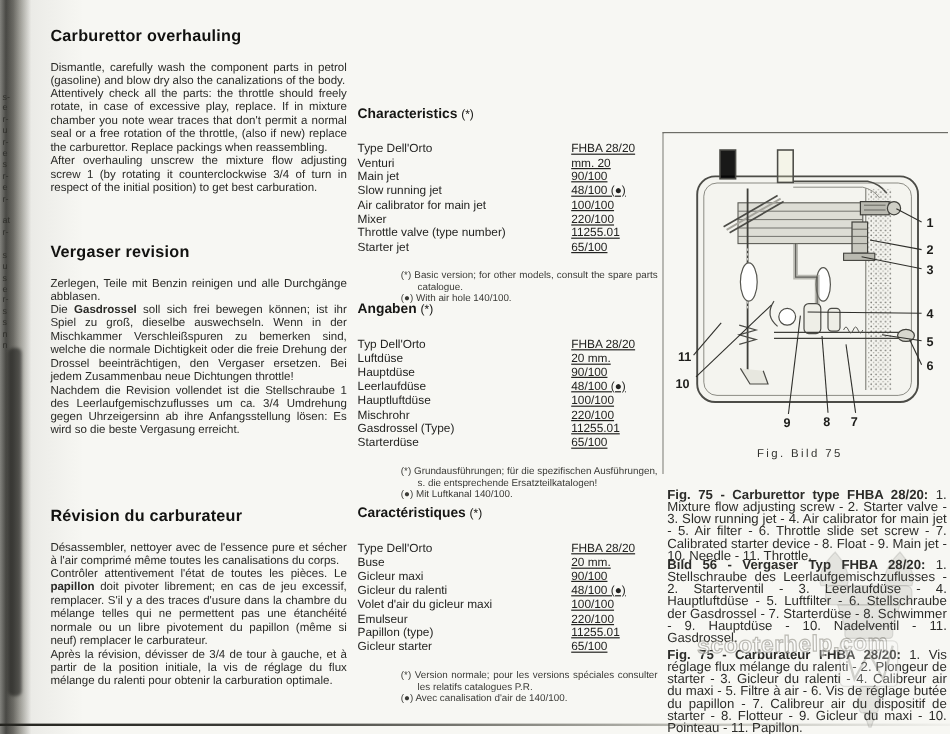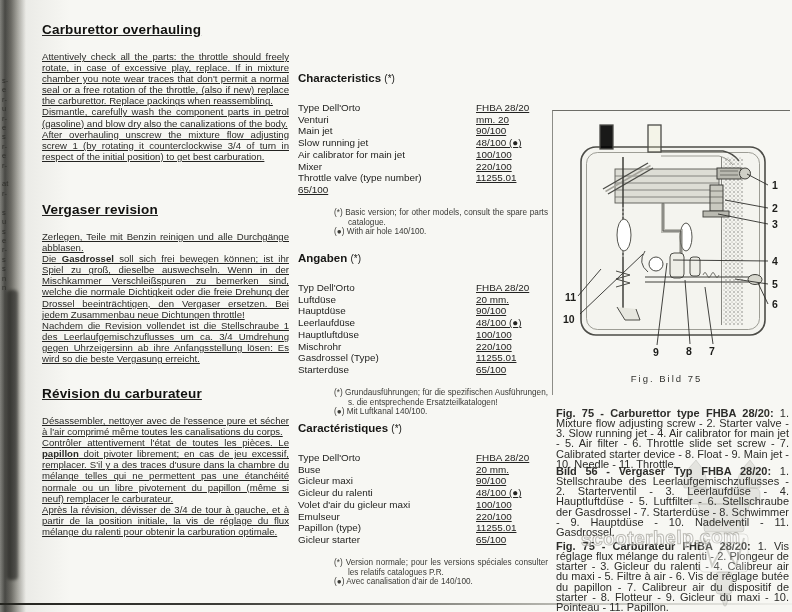--- a/index.html
+++ b/index.html
@@ -25,21 +25,21 @@
     white-space:pre-line; text-align:left;
   }
   .edge-bottom {
     position:absolute; left:0; bottom:7px; height:2px; width:100%;
     background:linear-gradient(to right,#24241f 0%,#3c3c37 28%,#8a8a83 55%,#c4c4bd 75%,rgba(200,200,195,0.15) 100%);
   }
   .vignette { position:absolute; inset:0; pointer-events:none;
     background:linear-gradient(to right, rgba(60,60,55,0.10), rgba(0,0,0,0) 70px); }
 
   
-  .tsection { position:absolute; left:42px; width:247px;text-decoration:underline; }
+  .tsection { position:absolute; left:42px; width:247px; }
   .tsection h2 { margin:0 0 14px 0; font-size:13.5px; letter-spacing:.2px; color:#121210; }
   .para { font-size:9.6px; line-height:11.1px; text-align:justify; color:#2a2a27; }
   .para b { font-weight:bold; }
 
   .spec { position:absolute; left:298px; width:250px; }
   .spec h3 { margin:0 0 18px 0; font-size:11.5px; color:#161614; }
   .spec h3 .marker { font-weight:normal; font-size:10px; }
   .spec-row { display:flex; font-size:9.9px; line-height:11.7px; }
   .spec-row .lbl { width:178px; flex:none; }
   .spec-row .val { flex:1;text-decoration:underline; }
@@ -99,40 +99,40 @@
 r-
 s
 s
 n
 n</div>
   <div class="vignette"></div>
   <div class="edge-bottom"></div>
 
   <div class="tsection" style="top:22px;">
     <h2>Carburettor overhauling</h2>
+    <div class="para">Dismantle, carefully wash the component parts in petrol (gasoline) and blow dry also the canalizations of the body.</div>
     <div class="para"><span>Attentively check all the parts: the throttle should freely rotate, in case of excessive play, replace. If in mixture chamber you note wear traces that don't permit a normal seal or a free rotation of the throttle, (also if new) replace the carburettor. Replace packings when reassembling.</span><b></b><span></span></div>
-    <div class="para">Dismantle, carefully wash the component parts in petrol (gasoline) and blow dry also the canalizations of the body.</div>
     <div class="para">After overhauling unscrew the mixture flow adjusting screw 1 (by rotating it counterclockwise 3/4 of turn in respect of the initial position) to get best carburation.</div>
   </div>
 
   <div class="tsection" style="top:202px;">
     <h2>Vergaser revision</h2>
     <div class="para">Zerlegen, Teile mit Benzin reinigen und alle Durchgänge abblasen.</div>
     <div class="para"><span>Die </span><b>Gasdrossel</b><span> soll sich frei bewegen können; ist ihr Spiel zu groß, dieselbe auswechseln. Wenn in der Mischkammer Verschleißspuren zu bemerken sind, welche die normale Dichtigkeit oder die freie Drehung der Drossel beeinträchtigen, den Vergaser ersetzen. Bei jedem Zusammenbau neue Dichtungen throttle!</span></div>
     <div class="para">Nachdem die Revision vollendet ist die Stellschraube 1 des Leerlaufgemischzuflusses um ca. 3/4 Umdrehung gegen Uhrzeigersinn ab ihre Anfangsstellung lösen: Es wird so die beste Vergasung erreicht.</div>
   </div>
 
-  <div class="tsection" style="top:386px;">
+  <div class="tsection" style="top:422px;">
     <h2>Révision du carburateur</h2>
     <div class="para">Désassembler, nettoyer avec de l'essence pure et sécher à l'air comprimé même toutes les canalisations du corps.</div>
     <div class="para"><span>Contrôler attentivement l'état de toutes les pièces. Le </span><b>papillon</b><span> doit pivoter librement; en cas de jeu excessif, remplacer. S'il y a des traces d'usure dans la chambre du mélange telles qui ne permettent pas une étanchéité normale ou un libre pivotement du papillon (même si neuf) remplacer le carburateur.</span></div>
     <div class="para">Après la révision, dévisser de 3/4 de tour à gauche, et à partir de la position initiale, la vis de réglage du flux mélange du ralenti pour obtenir la carburation optimale.</div>
   </div>
 
-  <div class="spec" style="top:72px;">
+  <div class="spec" style="top:89px;">
     <h3><span>Characteristics</span> <span class="marker">(*)</span></h3>
     <div class="spec-row">
         <span class="lbl">Type Dell'Orto</span>
         <span class="val">FHBA 28/20</span>
       </div>
     <div class="spec-row">
         <span class="lbl">Venturi</span>
         <span class="val">mm. 20</span>
       </div>
     <div class="spec-row">
@@ -149,20 +149,21 @@
       </div>
     <div class="spec-row">
         <span class="lbl">Mixer</span>
         <span class="val">220/100</span>
       </div>
     <div class="spec-row">
         <span class="lbl">Throttle valve (type number)</span>
         <span class="val">11255.01</span>
       </div>
     <div class="spec-row">
+        <span class="lbl">Starter jet</span>
         <span class="val">65/100</span>
       </div>
     <div class="footnotes">
       <div class="footnote">(*)  Basic version; for other models, consult the spare parts catalogue.</div>
       <div class="footnote">(●)  With air hole 140/100.</div>
     </div>
   </div>
 
   <div class="spec" style="top:252px;">
     <h3><span>Angaben</span> <span class="marker">(*)</span></h3>

